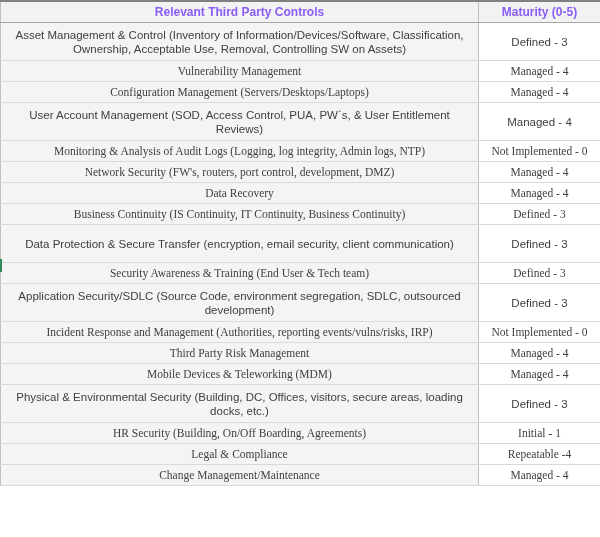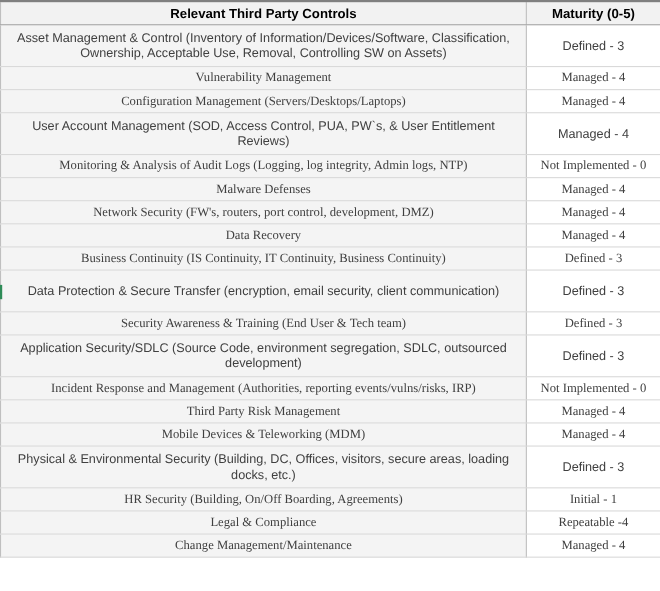--- a/index.html
+++ b/index.html
@@ -32,21 +32,21 @@
     border-right-color: #bfbfbf;
     padding: 1px 3px;
     font-size: 11.5px;
     line-height: 14px;
     color: #404040;
     text-align: center;
     vertical-align: middle;
   }
   #maturity-table thead th {
     background: #f2f2f2;
-    color: #000000;
+    color: #8b5cf6;
     font-weight: bold;
     font-size: 12px;
     height: 18px;
     border-bottom: 1px solid #a6a6a6;
     border-top: 1px solid #f2f2f2;
   }
   #maturity-table tbody td.control-cell {
     background: #f4f4f4;
     text-align: center;
   }
@@ -100,24 +100,20 @@
       </tr>
       <tr class="row-2line">
         <td class="control-cell">User Account Management (SOD, Access Control, PUA, PW`s, &amp; User Entitlement Reviews)</td>
         <td class="maturity-cell">Managed - 4</td>
       </tr>
       <tr class="row-1line">
         <td class="control-cell">Monitoring &amp; Analysis of Audit Logs (Logging, log integrity, Admin logs, NTP)</td>
         <td class="maturity-cell">Not Implemented - 0</td>
       </tr>
       <tr class="row-1line">
-        <td class="control-cell">Malware Defenses</td>
-        <td class="maturity-cell">Managed - 4</td>
-      </tr>
-      <tr class="row-1line">
         <td class="control-cell">Network Security (FW's, routers, port control, development, DMZ)</td>
         <td class="maturity-cell">Managed - 4</td>
       </tr>
       <tr class="row-1line">
         <td class="control-cell">Data Recovery</td>
         <td class="maturity-cell">Managed - 4</td>
       </tr>
       <tr class="row-1line">
         <td class="control-cell">Business Continuity (IS Continuity, IT Continuity, Business Continuity)</td>
         <td class="maturity-cell">Defined - 3</td>

